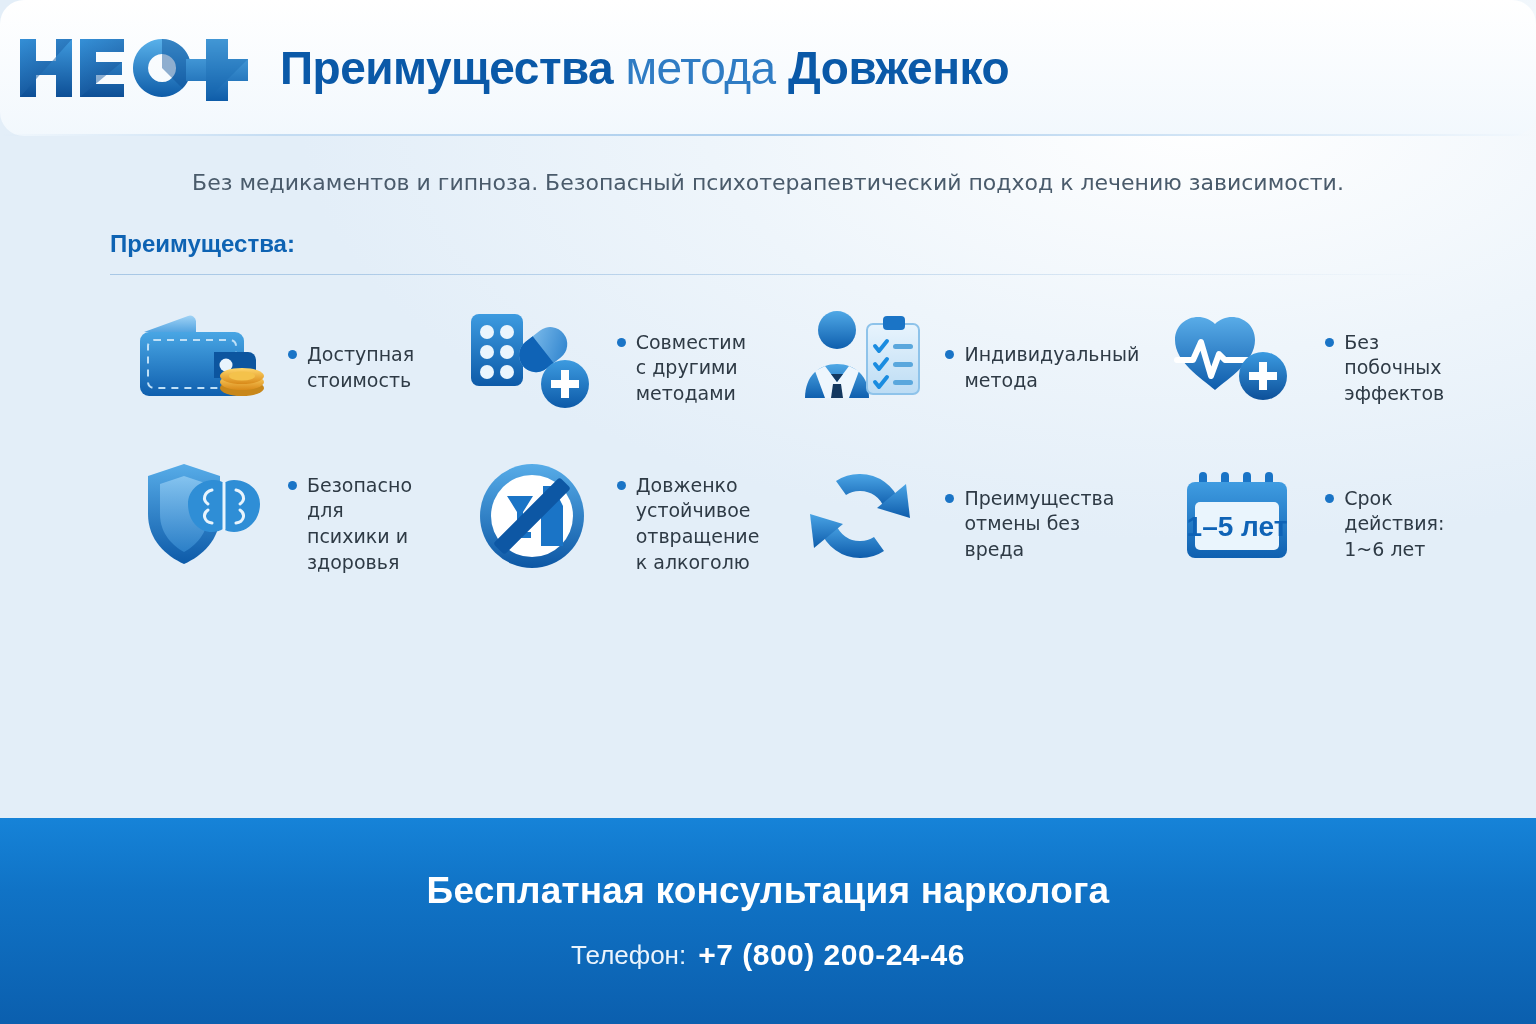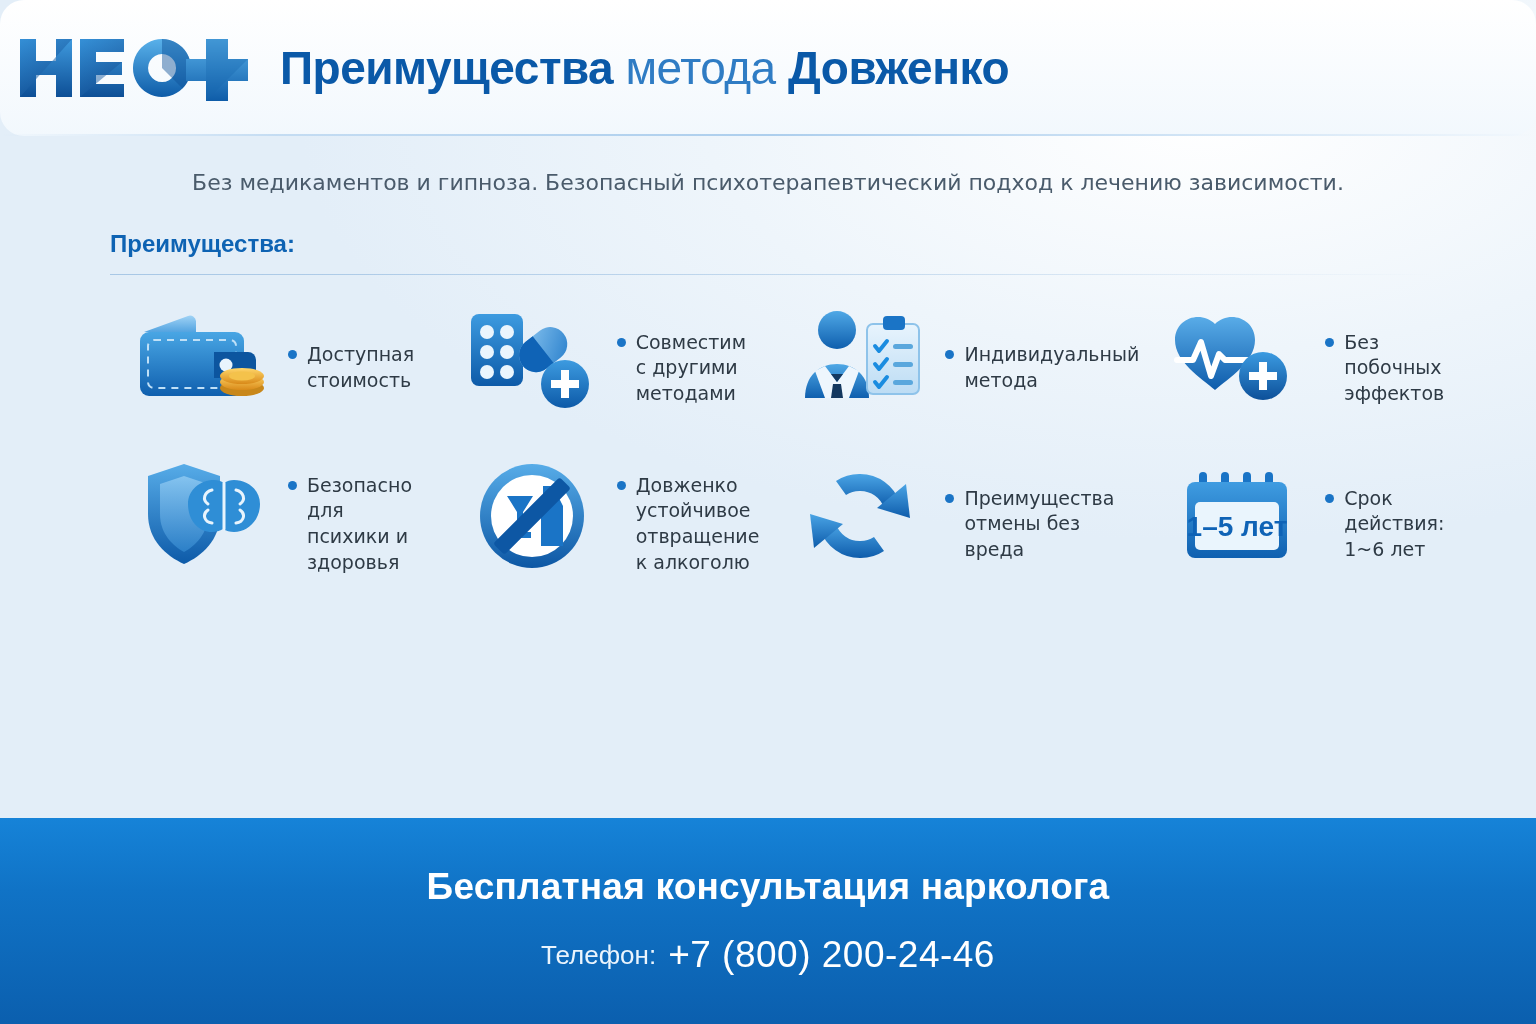--- a/index.html
+++ b/index.html
@@ -153,22 +153,22 @@
     letter-spacing: .2px;
   }
   .footer-phone {
     font-size: 26px;
     color: #eaf4fd;
     display: flex;
     align-items: center;
     gap: 12px;
   }
   .footer-phone .num {
-    font-size: 37px;
-    font-weight: normal;
+    font-size: 30px;
+    font-weight: bold;
     color: #ffffff;
     letter-spacing: .5px;
   }
 </style>
 </head>
 <body>
 
 <div class="page">
 
   <div class="header">

